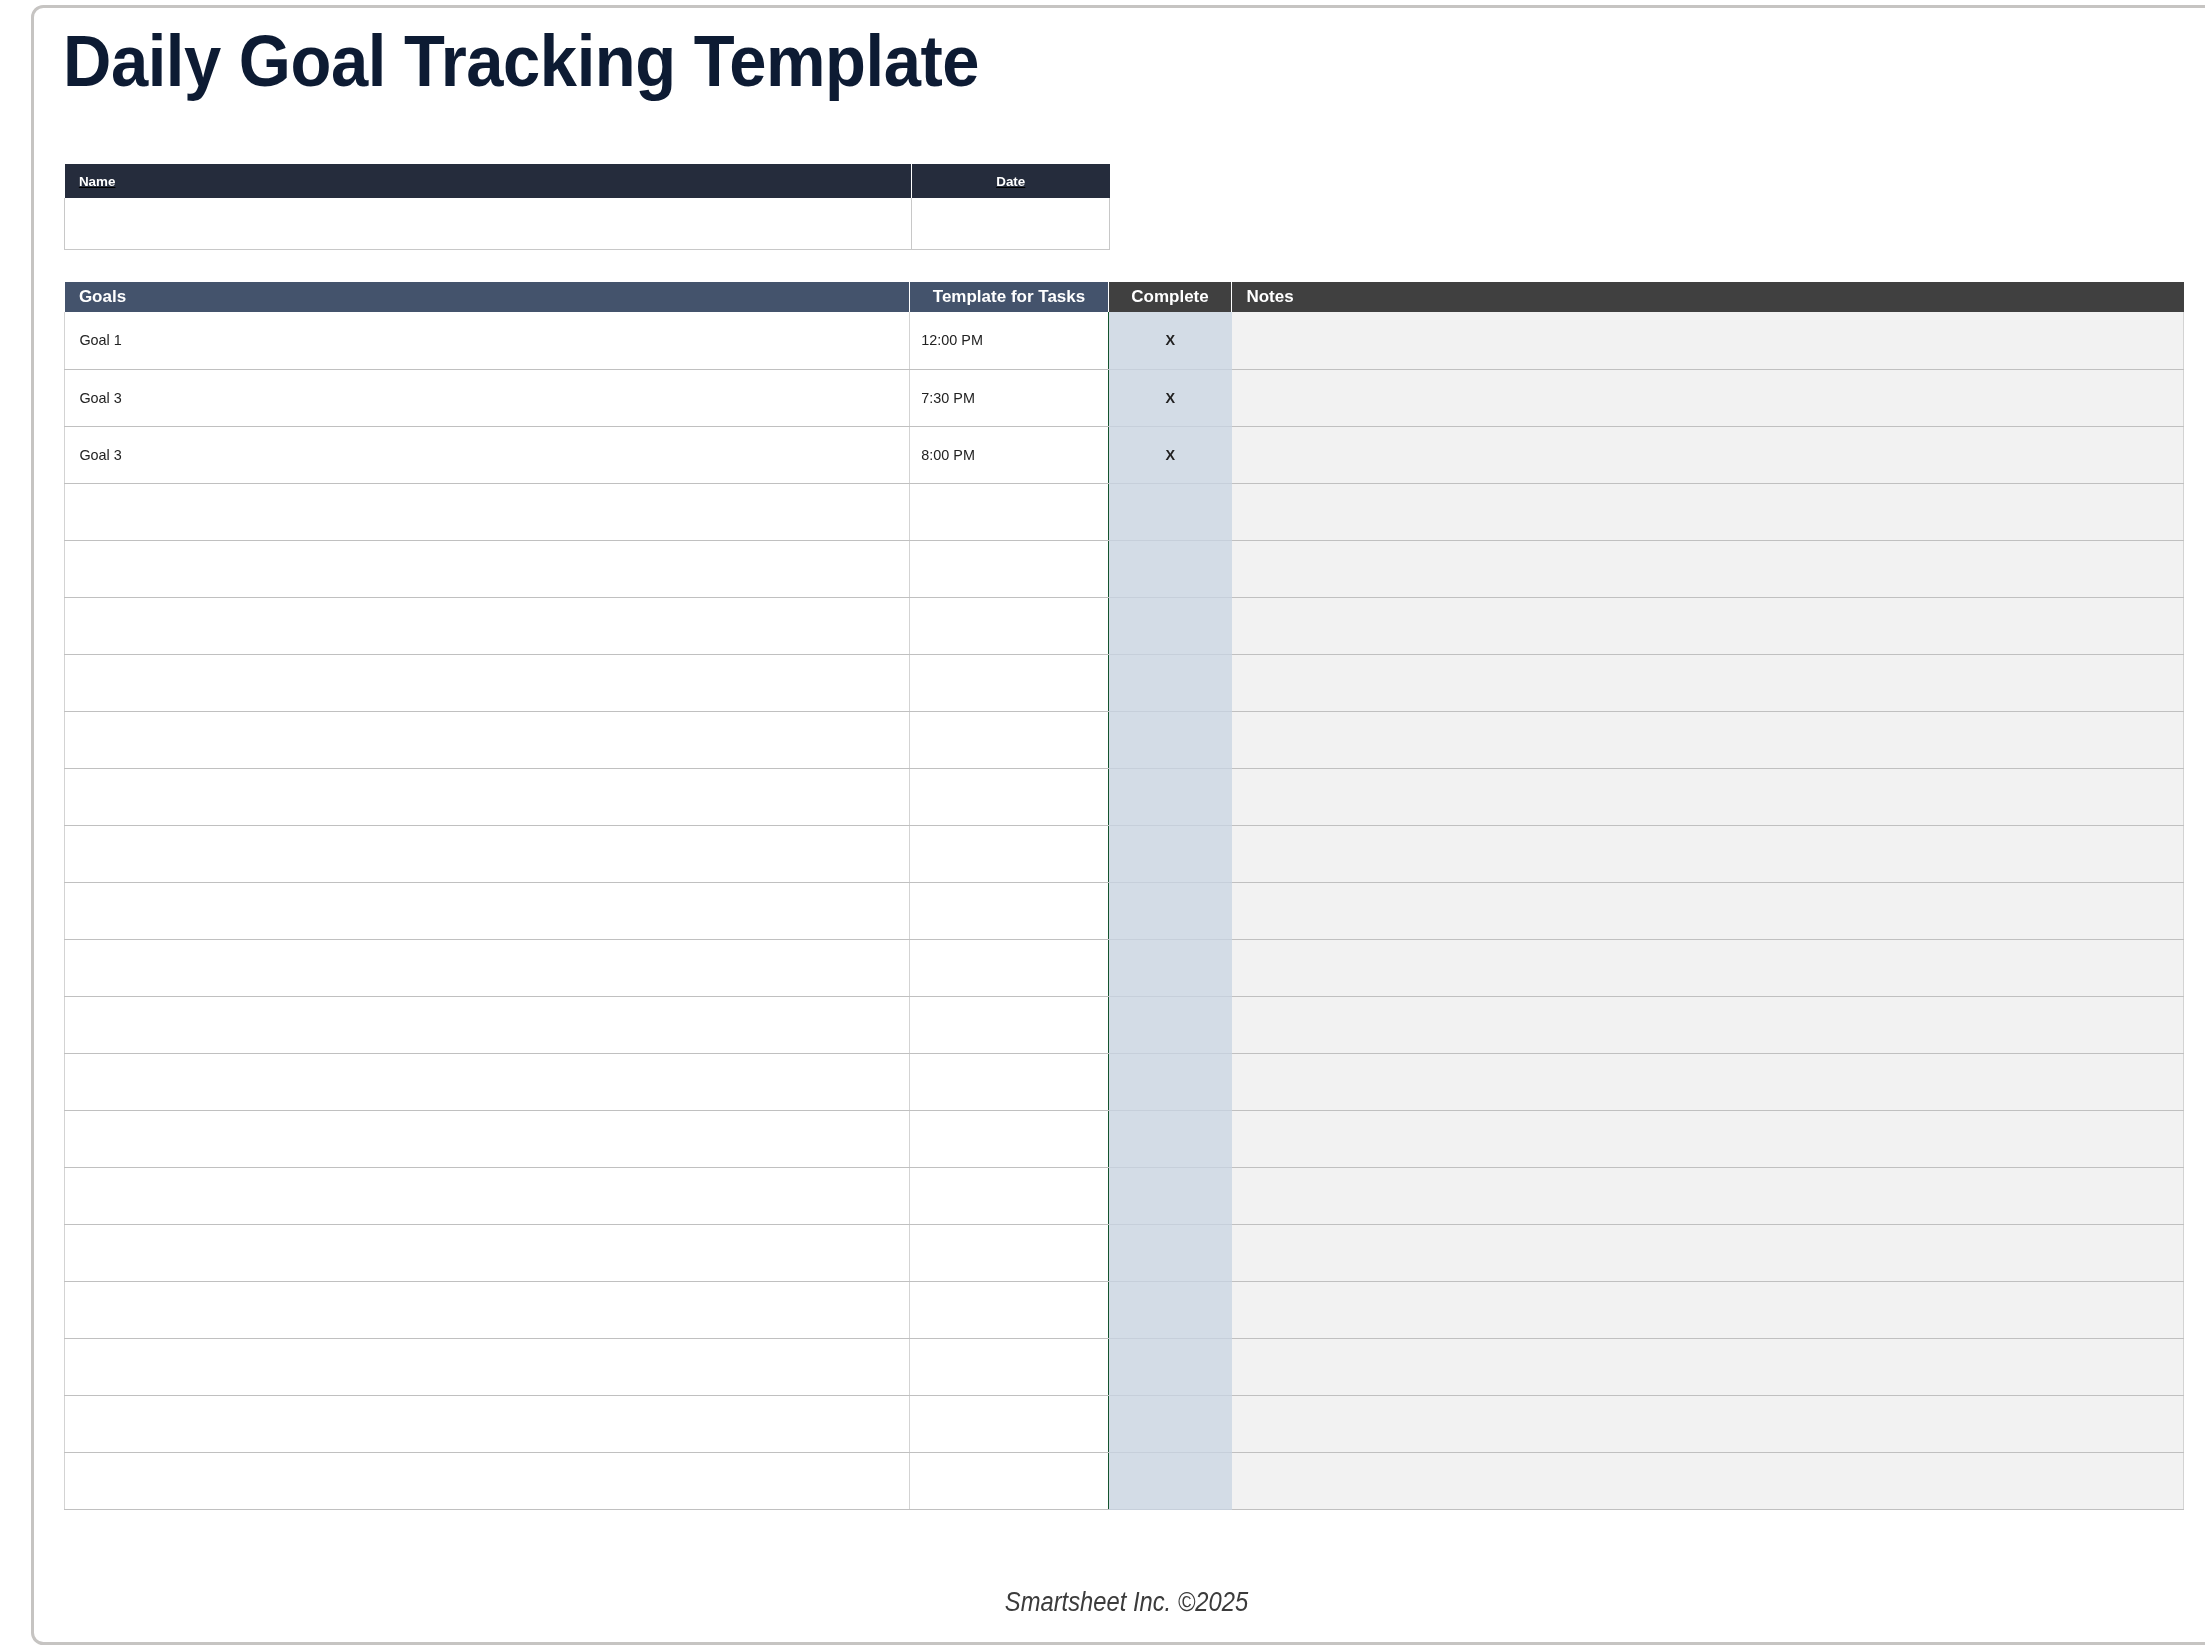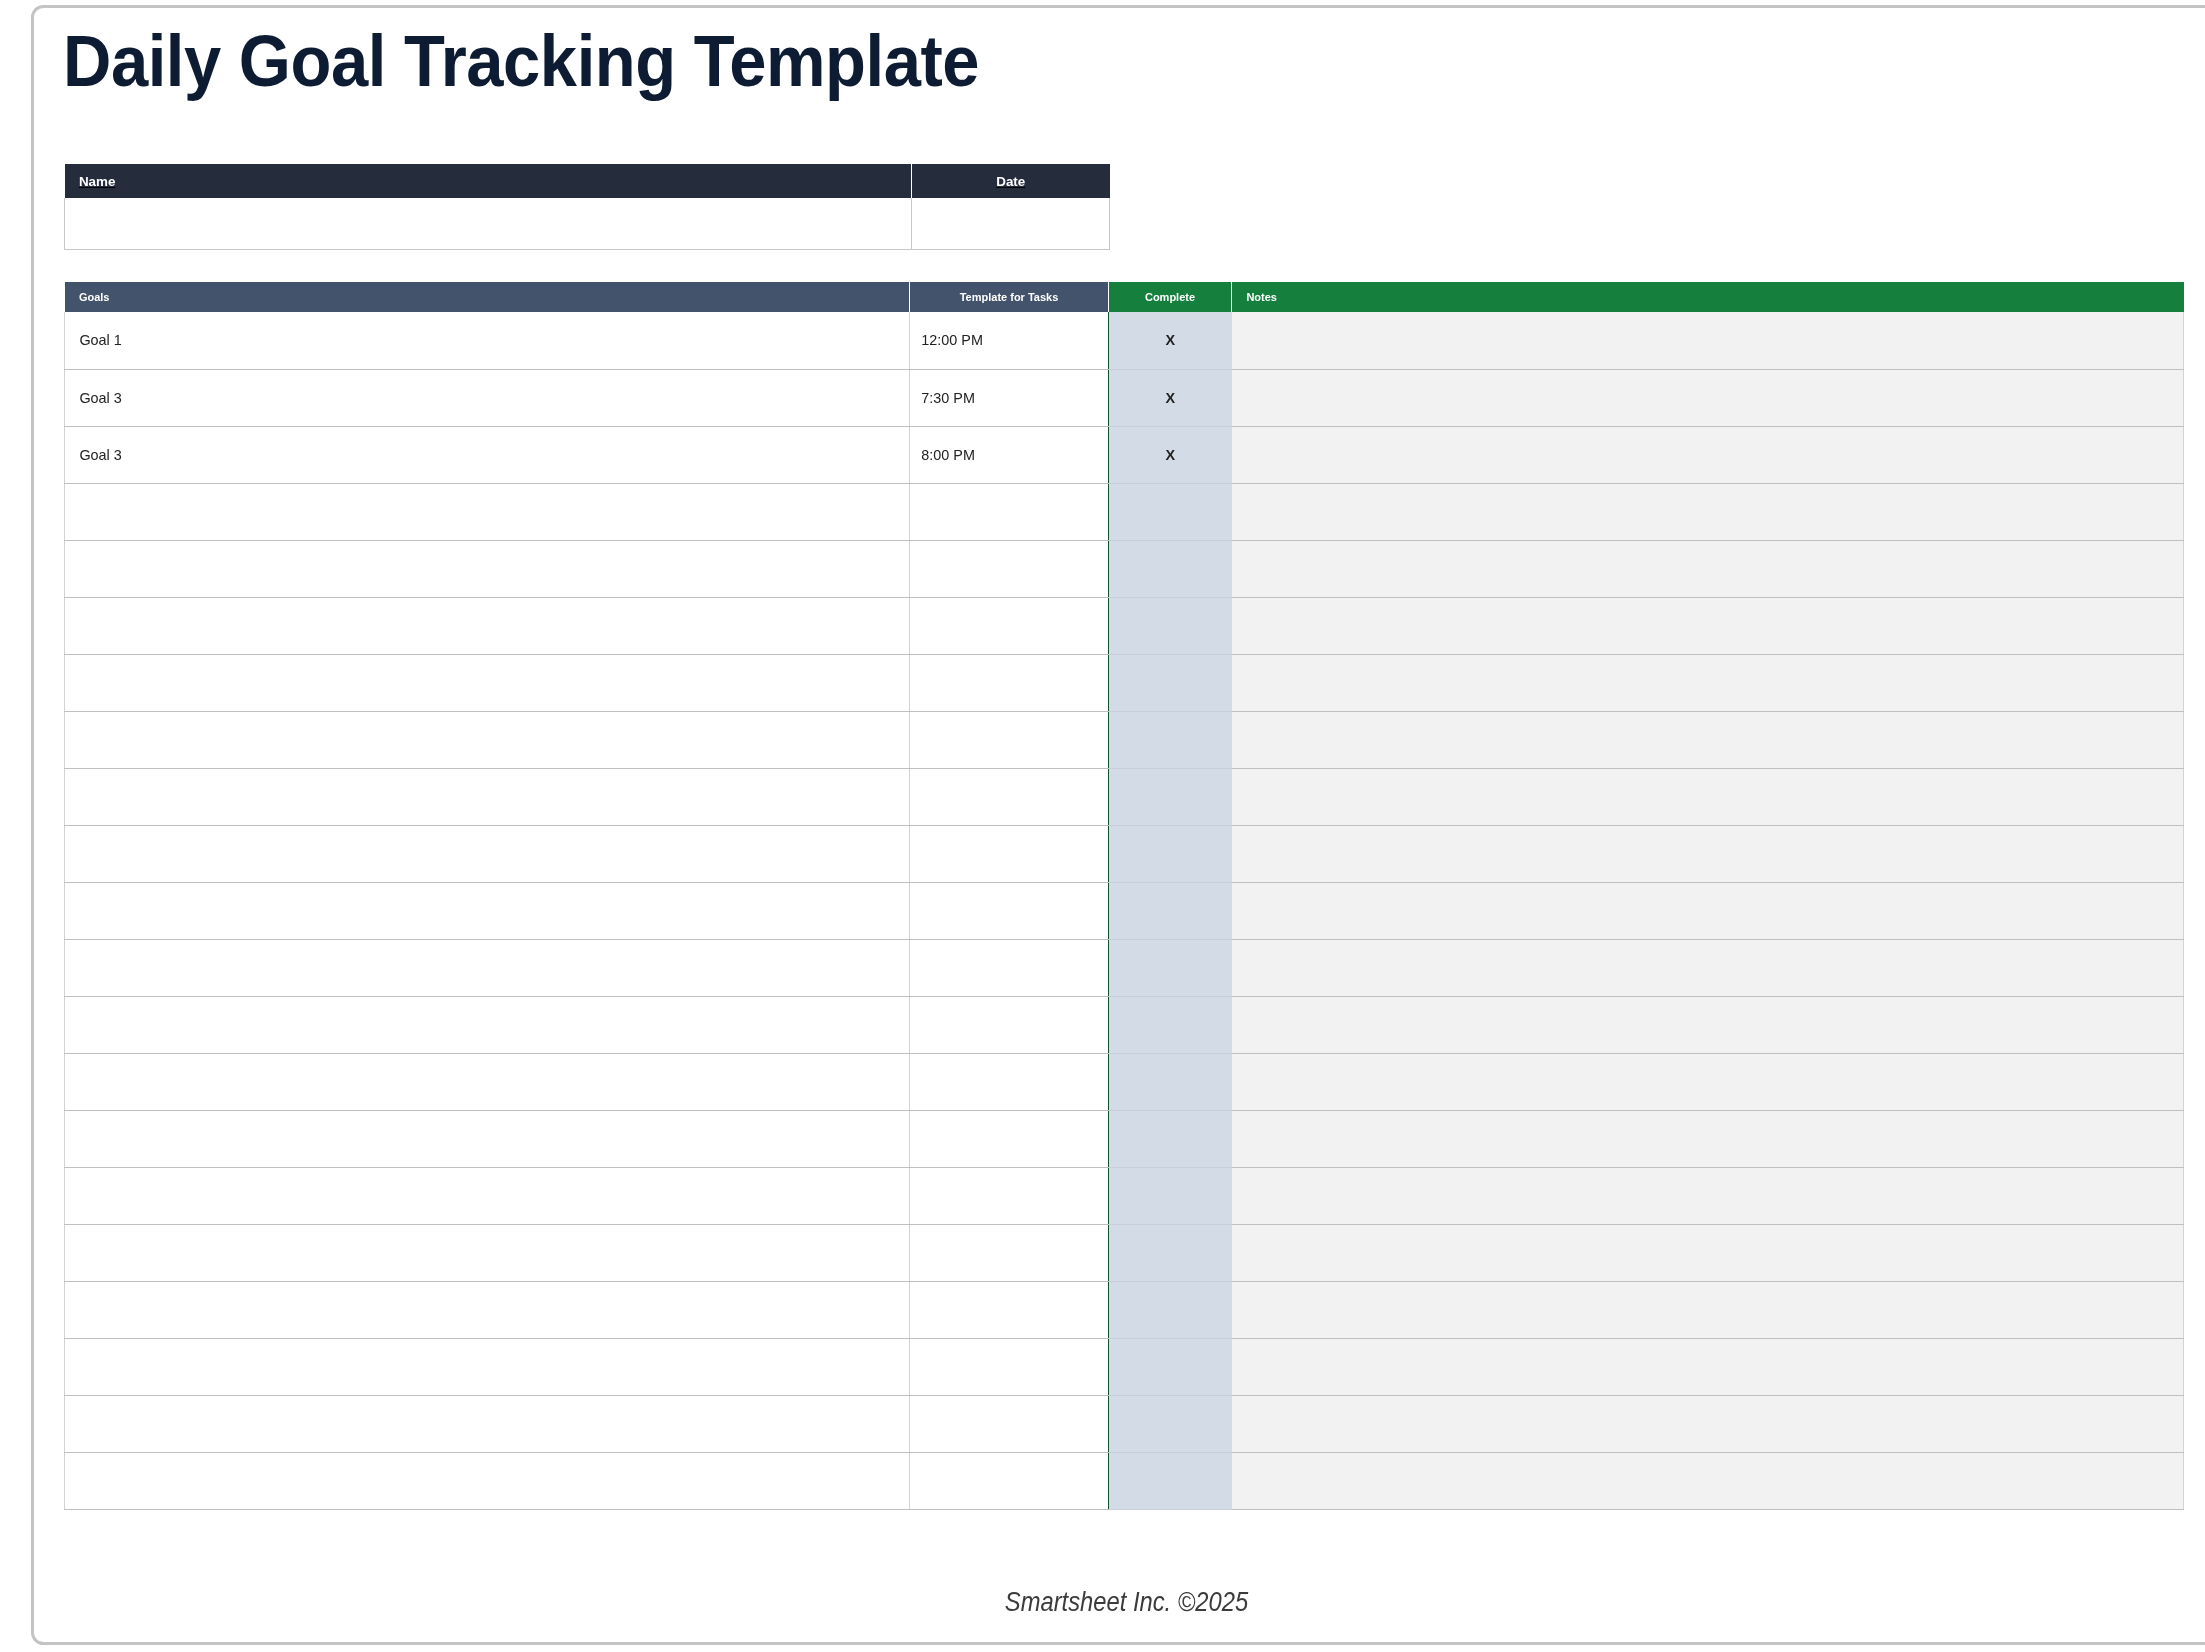--- a/index.html
+++ b/index.html
@@ -94,27 +94,27 @@
   .info-body-cell.first { border-right: 1.5px solid #c8c8c8; }
 
   
   #goals-table {
     left: 40px;
     top: 282px;
     width: 2119px;
   }
   .g-head {
     color: #ffffff;
-    font-size: 11px;
+    font-size: 17px;
     font-weight: 700;
     height: 30px;
     border-right: 1.5px solid #ffffff;
   }
   .g-head-light { background: #44536c; }
-  .g-head-dark  { background: #15803d; }
+  .g-head-dark  { background: #404040; }
   .g-head-left  { text-align: left; padding-left: 14.4px !important; }
   .g-head-center{ text-align: center; }
   .g-head.last  { border-right: none; }
 
   .g-cell {
     height: 57px;
     font-size: 14.4px;
     color: #222222;
     border-bottom: 1.5px solid #c0c0c0;
   }

